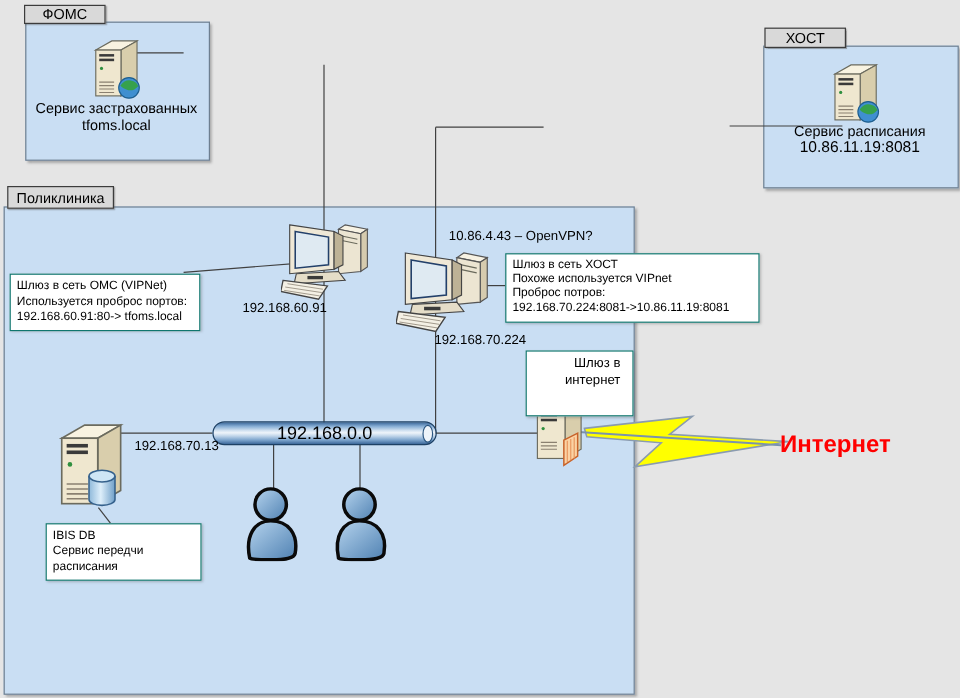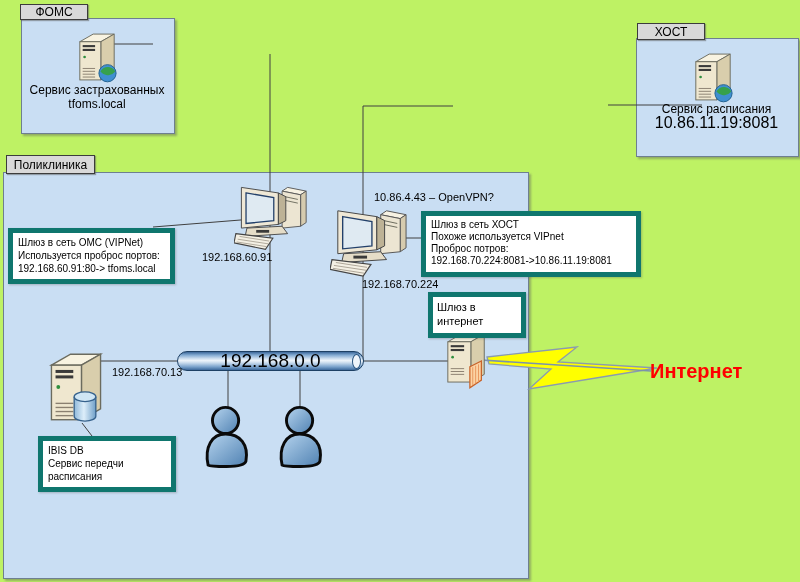--- a/index.html
+++ b/index.html
@@ -1,37 +1,37 @@
 <!DOCTYPE html>
 <html><head>
 <meta charset="utf-8">
 <style>
   html,body{margin:0;padding:0;background:#fff;}
-  #canvas{position:relative;width:800px;height:582px;background:#bef264;overflow:hidden;
+  #canvas{position:relative;width:800px;height:582px;background:#e5e5e5;overflow:hidden;
           font-family:"Liberation Sans",sans-serif;color:#000;text-decoration:underline;}
 
   
   .gbox{position:absolute;background:#c9def3;border:1px solid #6e7f90;
         box-shadow:2px 2px 2px rgba(90,90,90,.45);z-index:1;}
   .gtab{position:absolute;background:#d9d9d9;border:1px solid #3c3c3c;
         box-shadow:1px 1px 1px rgba(90,90,90,.5);z-index:2;
         display:flex;align-items:center;justify-content:center;
         font-size:12px;line-height:12px;}
 
   
   .pipe{position:absolute;height:18px;border:1px solid #1d4064;border-radius:10px;
         background:linear-gradient(180deg,#3c689a 0%,#86add4 18%,#d2e2f1 38%,#eef4fa 48%,
                    #c3d7eb 62%,#7ba3cc 82%,#3c689a 100%);
         display:flex;align-items:center;justify-content:center;z-index:3;
         font-size:12.5px;}
   .pipe::after{content:"";position:absolute;right:2px;top:2px;width:7px;height:13px;
         background:#eef4fa;border:1px solid #2a5580;border-radius:50%;}
 
   
-  .callout{position:absolute;background:#ffffff;border:5px solid #0f766e;
+  .callout{position:absolute;background:#ffffff;border:1px solid #0f766e;
         box-shadow:1px 1px 2px rgba(90,90,90,.35);z-index:4;
         font-size:10px;line-height:13px;padding:3px 5px;}
 
   .lbl{position:absolute;font-size:11px;line-height:12px;z-index:4;white-space:nowrap;}
   .icon{position:absolute;z-index:3;}
   #lines{position:absolute;left:0;top:0;z-index:2;}
   #internet-label{position:absolute;left:650px;top:360px;z-index:4;
         font-size:20px;font-weight:bold;color:#ff0000;white-space:nowrap;}
 </style>
 </head>
@@ -149,21 +149,21 @@
       <line x1="405" y1="238" x2="421" y2="238"></line>
       <line x1="472" y1="328" x2="461" y2="341"></line>
       <line x1="92" y1="436" x2="82" y2="423"></line>
     </g>
     <g>
       <polygon points="487,357 577,347 558,362 657,368 529,389 551,369 489,364" fill="#ffff00" stroke="#8a9bb0" stroke-width="1.3"></polygon>
       <line x1="466" y1="359" x2="651" y2="371" stroke="#7b93ad" stroke-width="1.6"></line>
     </g>
   </svg>
 
-  <div class="pipe" style="left:177px;top:351px;width:185px;font-size:19px">
+  <div class="pipe" style="left:177px;top:351px;width:185px;font-size:15px">
     <span>192.168.0.0</span>
   </div>
 
   <svg class="icon" style="left:76px;top:30px" width="42" height="54">
       <use href="#sym-server"></use>
     </svg>
   <svg class="icon" style="left:692px;top:50px" width="42" height="54">
       <use href="#sym-server"></use>
     </svg>
   <svg class="icon" style="left:234px;top:183px" width="74" height="68">
@@ -185,41 +185,41 @@
       <use href="#sym-person"></use>
     </svg>
   <svg class="icon" style="left:277px;top:404px" width="49" height="64">
       <use href="#sym-person"></use>
     </svg>
 
   <div class="lbl" style="left:21px;top:84px;width:152px;text-align:center;font-size:12px">Сервис застрахованных</div>
   <div class="lbl" style="left:21px;top:98px;width:152px;text-align:center;font-size:12px">tfoms.local</div>
 
   <div class="lbl" style="left:636px;top:103px;width:161px;text-align:center;font-size:12px">Сервис расписания</div>
-  <div class="lbl" style="left:636px;top:117px;width:161px;text-align:center;font-size:16px">10.86.11.19:8081</div>
+  <div class="lbl" style="left:636px;top:117px;width:161px;text-align:center;font-size:13px">10.86.11.19:8081</div>
 
   <div class="lbl" style="left:202px;top:251px">192.168.60.91</div>
   <div class="lbl" style="left:362px;top:278px">192.168.70.224</div>
   <div class="lbl" style="left:374px;top:191px">10.86.4.43 – OpenVPN?</div>
   <div class="lbl" style="left:112px;top:366px">192.168.70.13</div>
 
   <div class="callout" style="left:8px;top:228px;width:147px;height:40px">
     <div>Шлюз в сеть ОМС (VIPNet)</div>
     <div>Используется проброс портов:</div>
     <div>192.168.60.91:80-&gt; tfoms.local</div>
   </div>
 
   <div class="callout" style="left:421px;top:211px;width:200px;height:50px;line-height:12px">
     <div>Шлюз в сеть ХОСТ</div>
     <div>Похоже используется VIPnet</div>
     <div>Проброс потров:</div>
     <div>192.168.70.224:8081-&gt;10.86.11.19:8081</div>
   </div>
 
-  <div class="callout" style="left:428px;top:292px;width:74px;height:30px;font-size:11px;line-height:14px;text-align:left;padding:3px 10px 3px 4px">
+  <div class="callout" style="left:438px;top:292px;width:74px;height:30px;font-size:11px;line-height:14px;text-align:right;padding:3px 10px 20px 4px">
     <div>Шлюз в</div>
     <div>интернет</div>
   </div>
 
   <div class="callout" style="left:38px;top:436px;width:118px;height:40px">
     <div>IBIS DB</div>
     <div>Сервис передчи расписания</div>
   </div>
 
   <div id="internet-label">Интернет</div>

